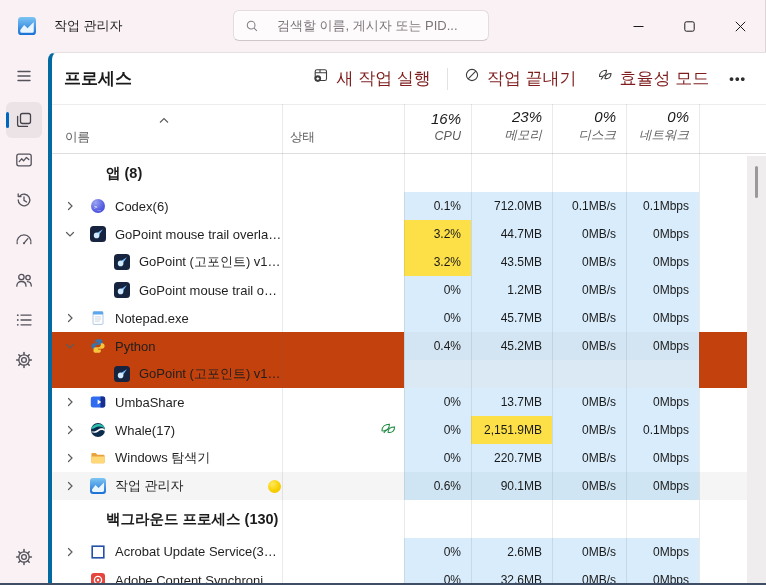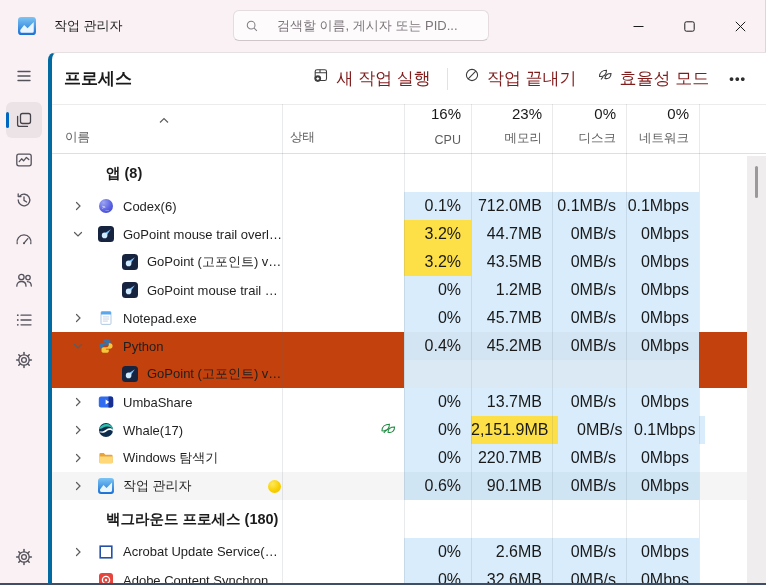--- a/index.html
+++ b/index.html
@@ -36,43 +36,43 @@
   .tb-btn svg{display:block;}
   .tb-div{width:1px;height:22px;background:#e2e2e2;margin:0 6px;}
   .tb-more{padding:6px 10px;font-size:13px;font-weight:700;letter-spacing:1px;color:#2e2e2e;}
 
   
   .table{position:absolute;top:51px;left:0;right:0;bottom:0;}
   .thead{position:relative;height:50px;border-top:1px solid #eeeceb;border-bottom:1px solid #e0dede;box-sizing:border-box;}
   .th-caret{position:absolute;left:106px;top:5px;}
   .th-name{position:absolute;left:13px;bottom:7px;font-size:12.5px;color:#5d5d5d;}
   .th-status{position:absolute;left:238px;bottom:7px;font-size:12.5px;color:#5d5d5d;}
-  .th-metric{position:absolute;top:0;bottom:0;display:flex;flex-direction:column;align-items:flex-end;justify-content:space-between;padding:0 10px 6px 0;box-sizing:border-box;}
+  .th-metric{position:absolute;top:0;bottom:0;display:flex;flex-direction:column;align-items:flex-end;justify-content:center;padding:0 10px 6px 0;box-sizing:border-box;font-style:italic;}
   .th-cpu{left:352px;width:67px;}
   .th-mem{left:419px;width:81px;}
   .th-disk{left:500px;width:74px;}
   .th-net{left:574px;width:73px;}
   .th-pct{font-size:15px;color:#191919;margin-bottom:2px;}
   .th-lab{font-size:12.5px;color:#5d5d5d;}
 
   .tbody{position:absolute;top:50px;left:0;right:0;bottom:0;overflow:hidden;}
   .psection{height:38px;display:flex;align-items:center;padding-left:14px;font-size:14.5px;font-weight:700;color:#1b1b1b;margin-left:40px;}
   .prow{display:flex;height:28px;align-items:stretch;font-size:13px;color:#1f1f1f;}
   .prow.sel{background:#c2410c;}
   .prow.hov{background:#f6f5f5;}
-  .ncell{flex:0 0 230px;display:flex;align-items:center;padding-left:20px;box-sizing:border-box;overflow:hidden;white-space:nowrap;}
+  .ncell{flex:0 0 230px;display:flex;align-items:center;padding-left:12px;box-sizing:border-box;overflow:hidden;white-space:nowrap;}
   .chev{flex:0 0 26px;display:flex;align-items:center;}
   .chev svg{display:block;}
   .ind{flex:0 0 24px;}
   .picon{flex:0 0 16px;height:16px;margin-right:9px;}
   .picon svg{width:16px;height:16px;display:block;}
   .plabel{overflow:hidden;text-overflow:ellipsis;}
   .ydot{flex:0 0 13px;width:13px;height:13px;border-radius:50%;margin-left:auto;margin-right:1px;background:radial-gradient(circle at 35% 30%,#ffe95e 0%,#f8d000 55%,#eebb00 100%);}
   .scell{flex:0 0 122px;display:flex;align-items:center;justify-content:flex-end;padding-right:7px;box-sizing:border-box;}
-  .vcell{display:flex;align-items:center;justify-content:flex-end;padding-right:10px;box-sizing:border-box;font-size:16px;color:#191919;}
+  .vcell{display:flex;align-items:center;justify-content:flex-end;padding-right:10px;box-sizing:border-box;font-size:12px;color:#191919;}
   .v-cpu{flex:0 0 67px;}
   .v-mem{flex:0 0 81px;}
   .v-disk{flex:0 0 74px;}
   .v-net{flex:0 0 73px;}
   .c-norm{background:#d8ecfb;}
   .c-hot{background:#fde047;}
   .c-blank{background:#dbe9f4;}
   .prow.sel .c-norm{background:#d3e5f2;}
   .prow.hov .c-norm{background:#d0e5f4;}
 
@@ -542,21 +542,21 @@
               </span>
               <span class="plabel">작업 관리자</span>
               <span class="ydot"></span>
             </div>
             <div class="scell"></div>
             <div class="vcell v-cpu c-norm">0.6%</div>
             <div class="vcell v-mem c-norm">90.1MB</div>
             <div class="vcell v-disk c-norm">0MB/s</div>
             <div class="vcell v-net c-norm">0Mbps</div>
           </div>
-          <div class="psection">백그라운드 프로세스 (180)</div>
+          <div class="psection">백그라운드 프로세스 (130)</div>
           <div class="prow">
             <div class="ncell">
               <span class="chev">
                 <svg width="12" height="12" viewBox="0 0 12 12">
                   <path d="M4.5 2.5 L8 6 L4.5 9.5" fill="none" stroke="#5c5c5c" stroke-width="1.2" stroke-linecap="round"></path>
                 </svg>
               </span>
               <span class="picon">
                 <svg viewBox="0 0 16 16">
                   <rect x="2.2" y="2.2" width="11.6" height="11.6" fill="#fff" stroke="#2450a8" stroke-width="1.6"></rect>

